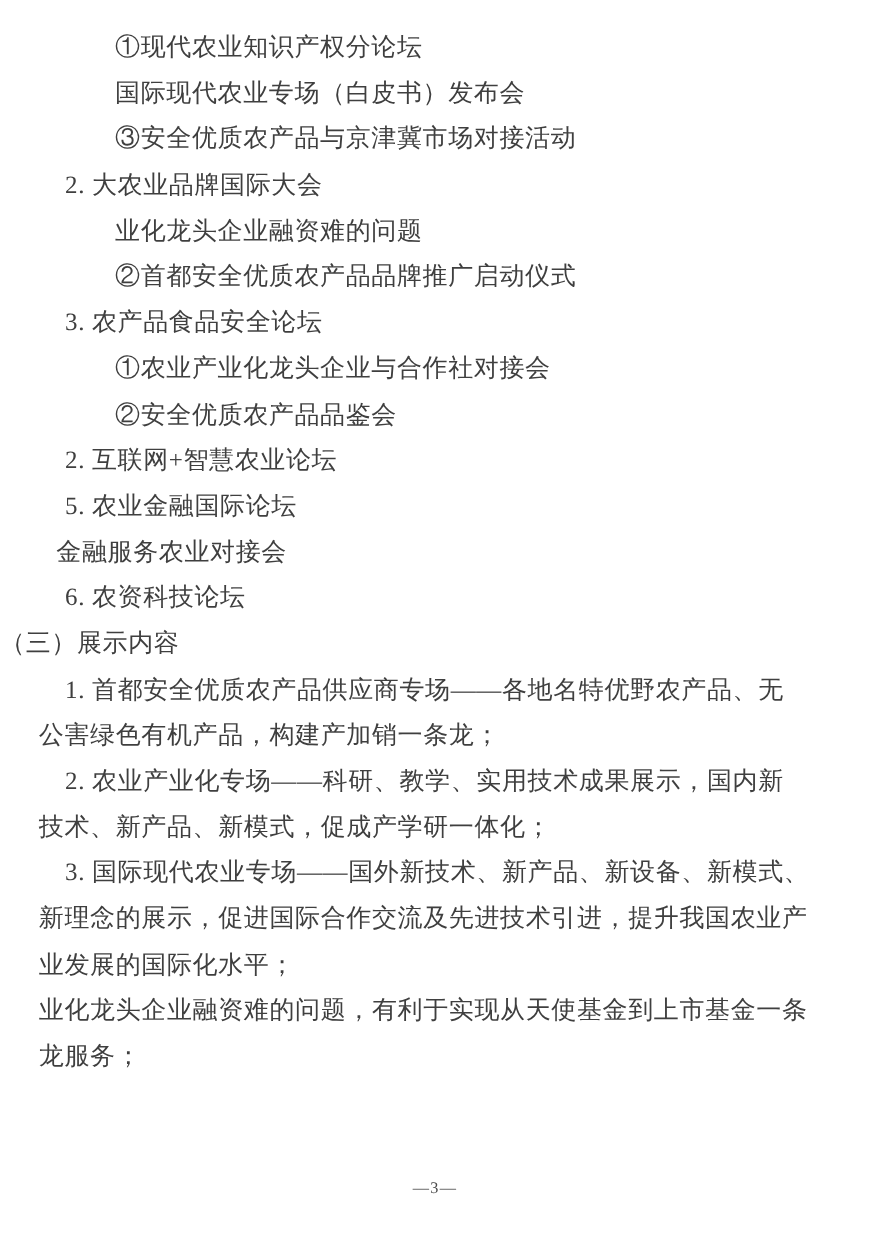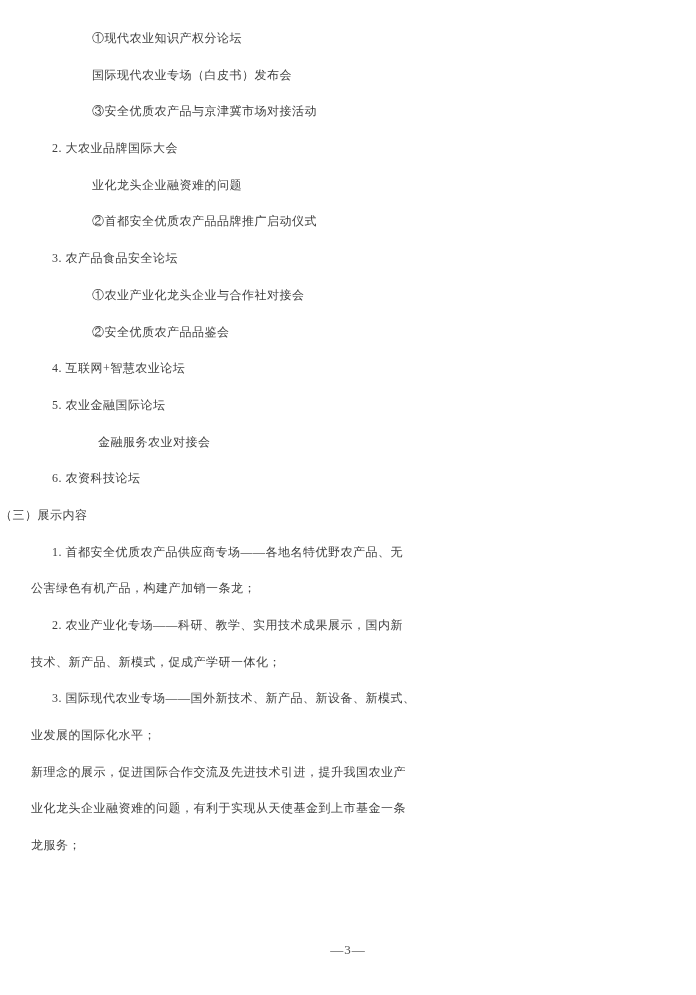--- a/index.html
+++ b/index.html
@@ -18,29 +18,29 @@
   }
   .text-block {
     position: absolute;
     top: 20px;
     left: 0;
     right: 0;
   }
   .line {
     height: 36.7px;
     line-height: 36.7px;
-    font-size: 12px;
+    font-size: 20px;
     letter-spacing: 0.5px;
     white-space: pre;
     color: #3f3f3f;
   }
   
   .line.circle  { padding-left: 92px; }
   .line.number  { padding-left: 52px; }
-  .line.hang    { padding-left: 98px; }
+  .line.hang    { padding-left: 45px; }
   .line.section { }
   .line.left    { padding-left: 31px; }
   .footer {
     position: absolute;
     top: 942px;
     left: 0;
     width: 100%;
     text-align: center;
     font-size: 13px;
     letter-spacing: 1px;
@@ -54,29 +54,29 @@
   <div class="text-block">
       <div class="line circle">①现代农业知识产权分论坛</div>
       <div class="line circle">国际现代农业专场（白皮书）发布会</div>
       <div class="line circle">③安全优质农产品与京津冀市场对接活动</div>
       <div class="line number">2. 大农业品牌国际大会</div>
       <div class="line circle">业化龙头企业融资难的问题</div>
       <div class="line circle">②首都安全优质农产品品牌推广启动仪式</div>
       <div class="line number">3. 农产品食品安全论坛</div>
       <div class="line circle">①农业产业化龙头企业与合作社对接会</div>
       <div class="line circle">②安全优质农产品品鉴会</div>
-      <div class="line number">4. 互联网+智慧农业论坛</div>
+      <div class="line number">2. 互联网+智慧农业论坛</div>
       <div class="line number">5. 农业金融国际论坛</div>
       <div class="line hang">金融服务农业对接会</div>
       <div class="line number">6. 农资科技论坛</div>
       <div class="line section">（三）展示内容</div>
       <div class="line number">1. 首都安全优质农产品供应商专场——各地名特优野农产品、无</div>
       <div class="line left">公害绿色有机产品，构建产加销一条龙；</div>
       <div class="line number">2. 农业产业化专场——科研、教学、实用技术成果展示，国内新</div>
       <div class="line left">技术、新产品、新模式，促成产学研一体化；</div>
       <div class="line number">3. 国际现代农业专场——国外新技术、新产品、新设备、新模式、</div>
+      <div class="line left">新理念的展示，促进国际合作交流及先进技术引进，提升我国农业产</div>
       <div class="line left">业发展的国际化水平；</div>
-      <div class="line left">新理念的展示，促进国际合作交流及先进技术引进，提升我国农业产</div>
       <div class="line left">业化龙头企业融资难的问题，有利于实现从天使基金到上市基金一条</div>
       <div class="line left">龙服务；</div>
     </div>
   <div class="footer">—3—</div>
 </div>
 
 </body></html>

